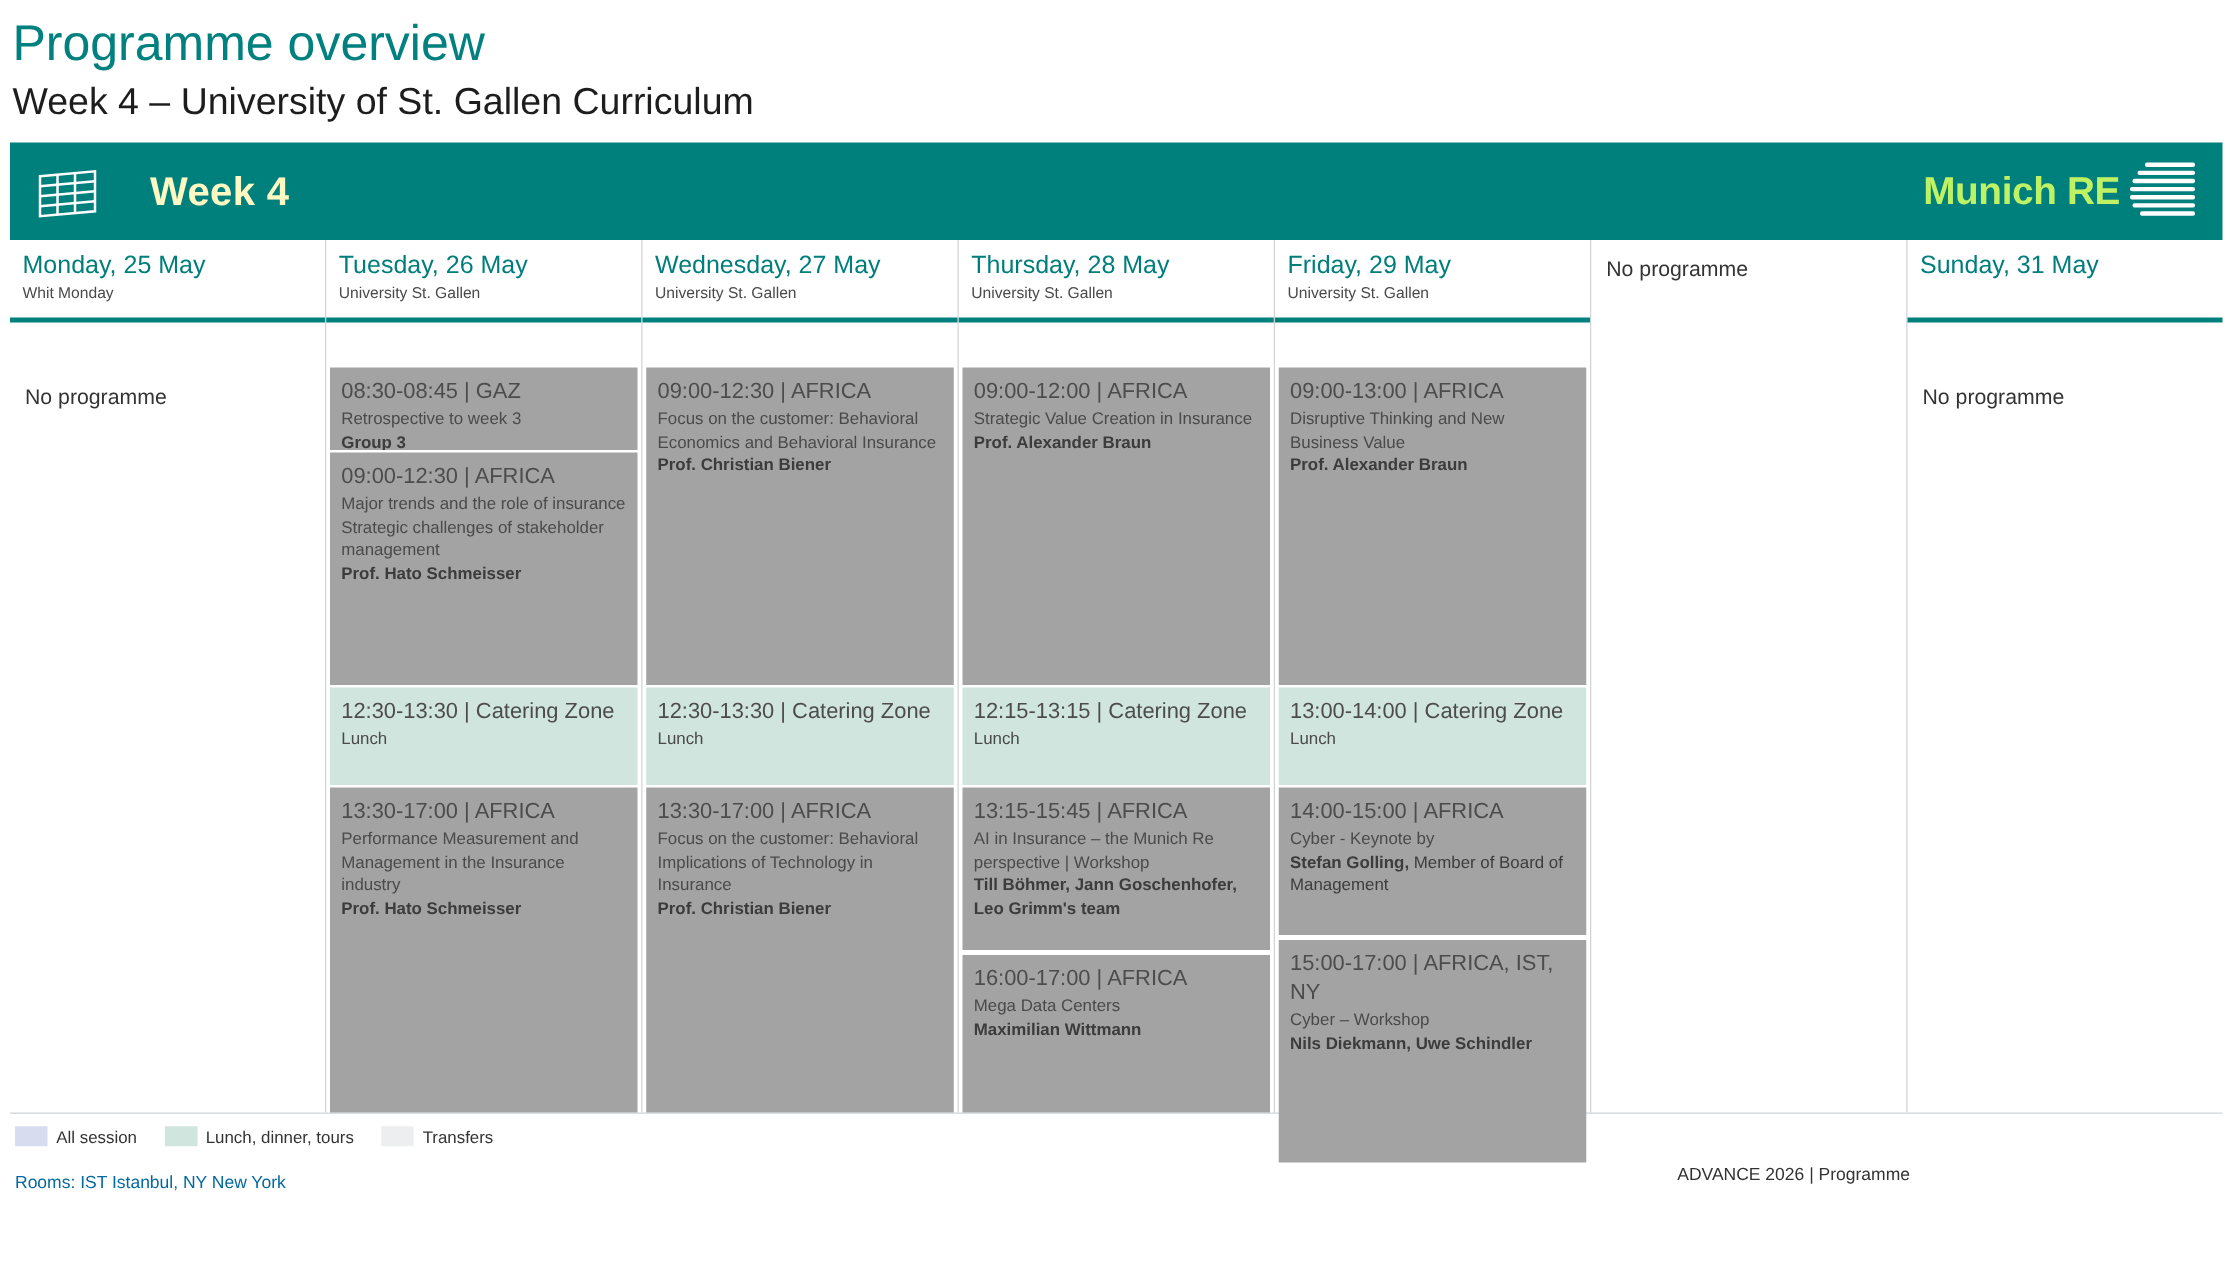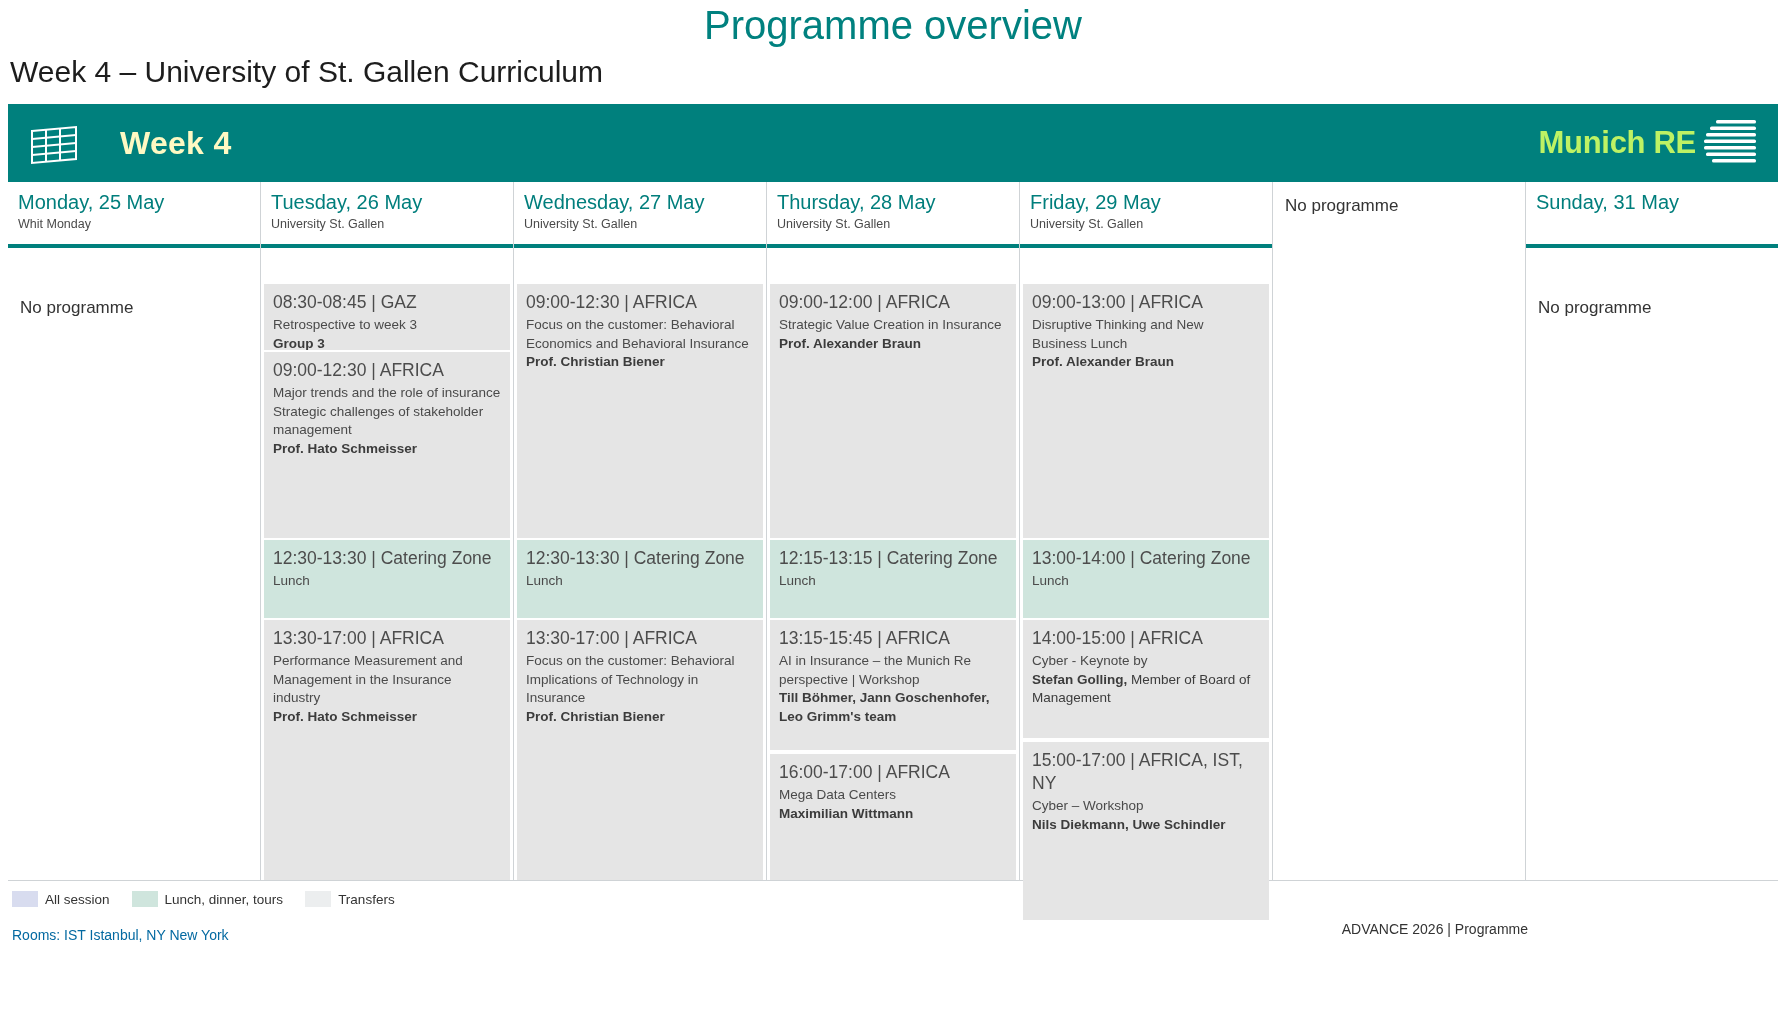--- a/index.html
+++ b/index.html
@@ -19,23 +19,22 @@
   }
   
   .title-block {
     padding: 0 10px;
   }
   .main-title {
     font-size: 40px;
     color: #00817f;
     line-height: 46px;
     margin: 0;
-    padding-top: 2px;
+    padding-top: 12px;
     font-weight: normal;
-    text-align: center;
   }
   .sub-title {
     font-size: 30px;
     color: #1d1d1d;
     line-height: 36px;
     margin: 0;
     padding-top: 6px;
     font-weight: normal;
   }
   
@@ -121,21 +120,21 @@
     padding: 14px 10px 0 12px;
   }
   
   .ev {
     position: absolute;
     left: 3px;
     right: 3px;
     padding: 7px 9px 8px 9px;
     overflow: hidden;
   }
-  .ev.session { background: #e5e5e5; }
+  .ev.session { background: #a3a3a3; }
   .ev.meal { background: #cfe5dd; }
   .ev .etime {
     font-size: 17.5px;
     color: #4c4c4c;
     line-height: 23px;
     padding-bottom: 2px;
   }
   .ev .edesc {
     font-size: 13.5px;
     color: #4a4a4a;
@@ -327,21 +326,21 @@
     </div>
 
     <div class="daycol">
       <div class="dayhead">
         <div class="dname">Friday, 29 May</div>
         <div class="dsub">University St. Gallen</div>
       </div>
       <div class="daybody">
         <div class="ev session" style="top:0px;height:254px">
           <div class="etime">09:00-13:00 | AFRICA</div>
-          <div class="edesc">Disruptive Thinking and New Business Lunch</div>
+          <div class="edesc">Disruptive Thinking and New Business Value</div>
           <div class="epeople"><span>Prof. Alexander Braun</span><span class="reg"></span></div>
         </div>
         <div class="ev meal" style="top:256px;height:78px">
           <div class="etime">13:00-14:00 | Catering Zone</div>
           <div class="edesc">Lunch</div>
         </div>
         <div class="ev session" style="top:336px;height:118px">
           <div class="etime">14:00-15:00 | AFRICA</div>
           <div class="edesc">Cyber - Keynote by</div>
           <div class="epeople"><span>Stefan Golling,</span><span class="reg"> Member of Board of Management</span></div>

